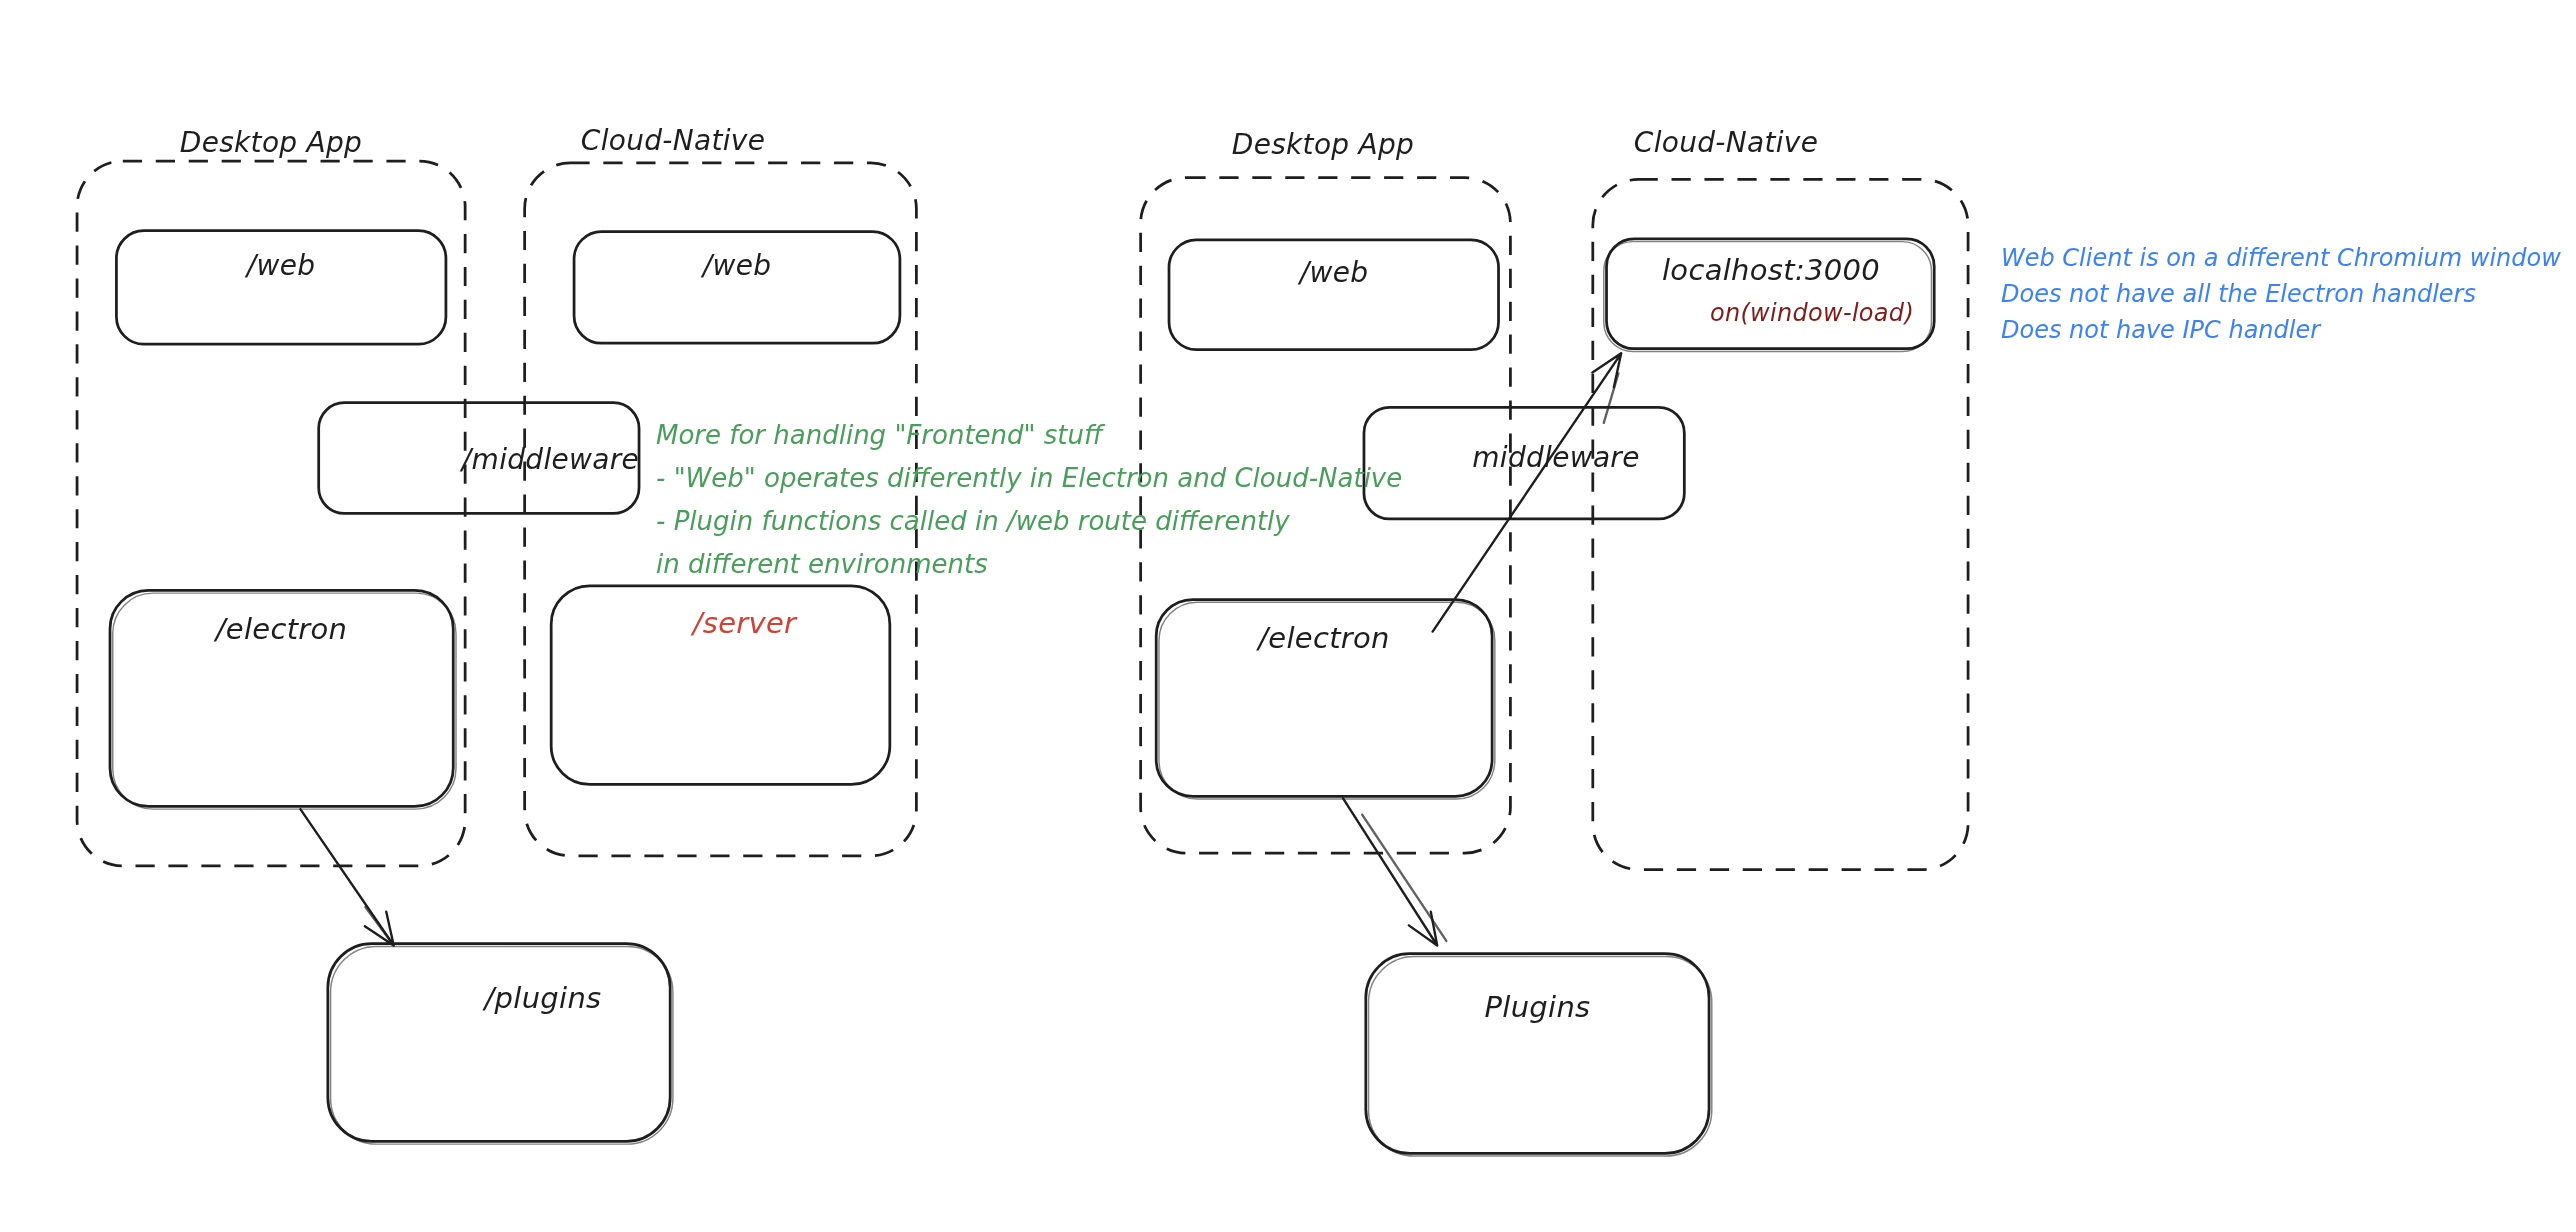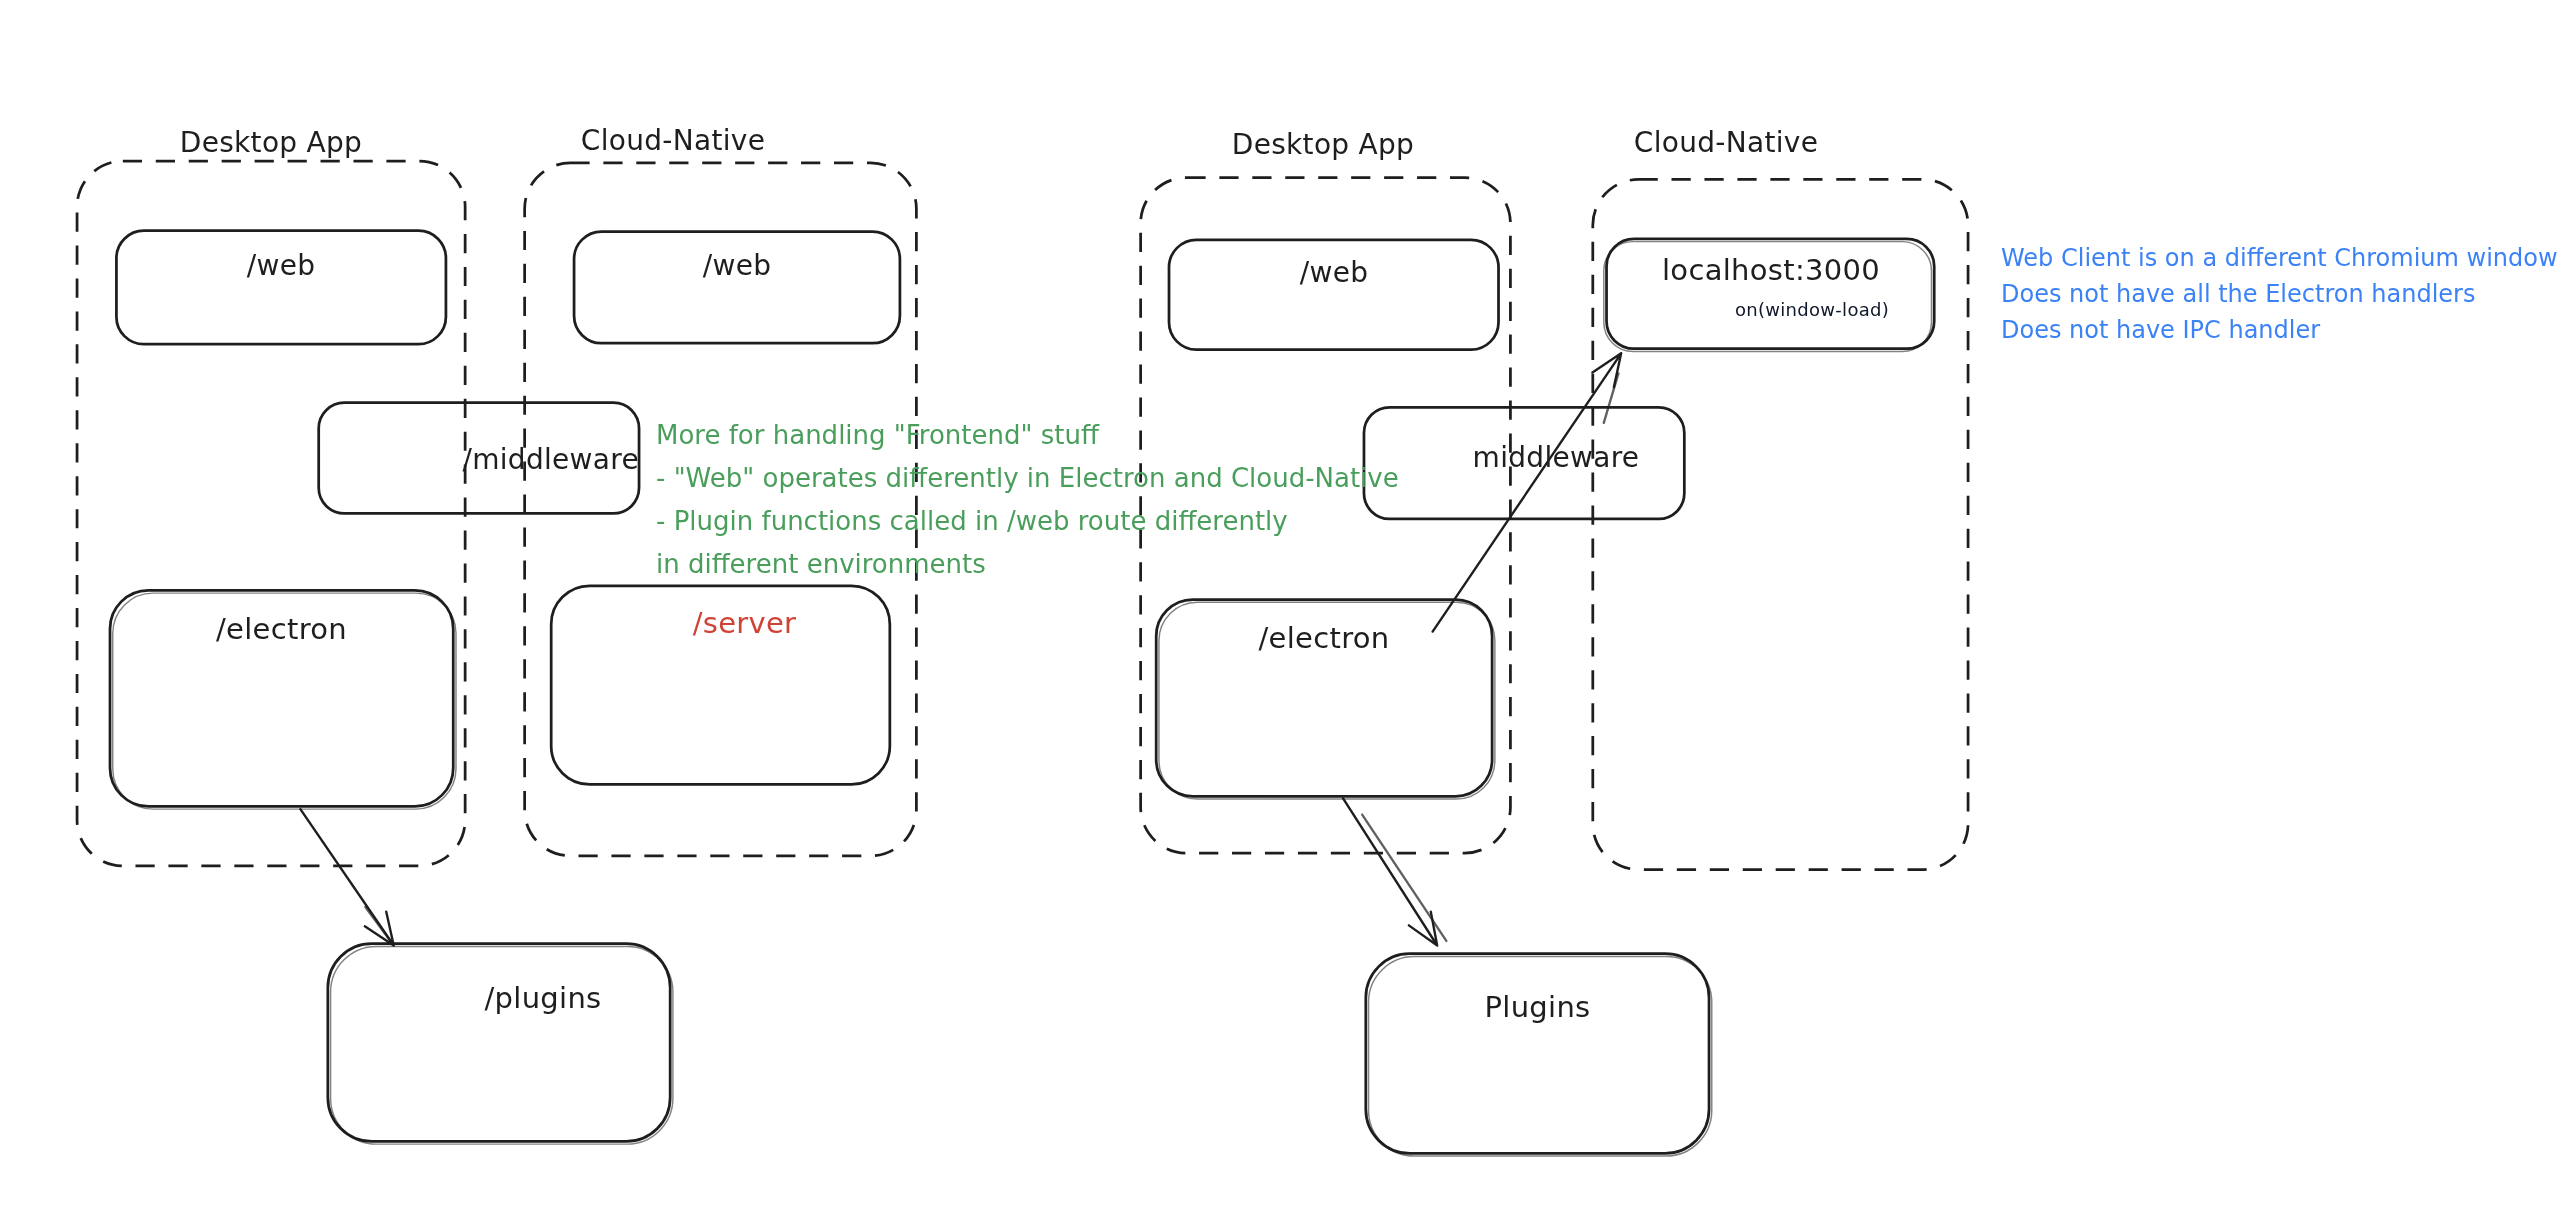--- a/index.html
+++ b/index.html
@@ -4,40 +4,41 @@
 <style>
   html,body{margin:0;padding:0;background:#fff;}
   .stage{
     position:relative;
     width:2576px;
     height:1232px;
     background:#fff;
     overflow:hidden;
     font-family:"DejaVu Sans","Liberation Sans",sans-serif;
     color:#1e1e1e;
+    font-style:italic;
   }
   .stage svg{position:absolute;left:0;top:0;}
   .lbl{
     position:absolute;
     text-align:center;
     font-size:28px;
     letter-spacing:0.3px;
     white-space:nowrap;
   }
   .lbl.red{color:#cf4236;}
   .note{
     position:absolute;
     white-space:pre-line;
     text-align:left;
   }
   .note.green{color:#4a9e5c;font-size:26px;line-height:43px;}
   .note.red{color:#3b82f6;font-size:24px;line-height:36px;}
   .container-label{font-size:28px;}
   .box-label-lg{font-size:29px;}
-  .onload-label{font-size:18px;color:#0f172a;}
+  .onload-label{font-size:24px;color:#7f1d1d;}
 </style>
 </head>
 <body>
 
 <div class="stage">
 
   <svg width="2576" height="1232" viewBox="0 0 2814 1346">
     <g fill="none" stroke="#1e1e1e" stroke-width="3" stroke-dasharray="21 15">
       <rect x="84" y="176" width="424" height="770" rx="50"></rect>
       <rect x="573" y="178" width="428" height="757" rx="50"></rect>

